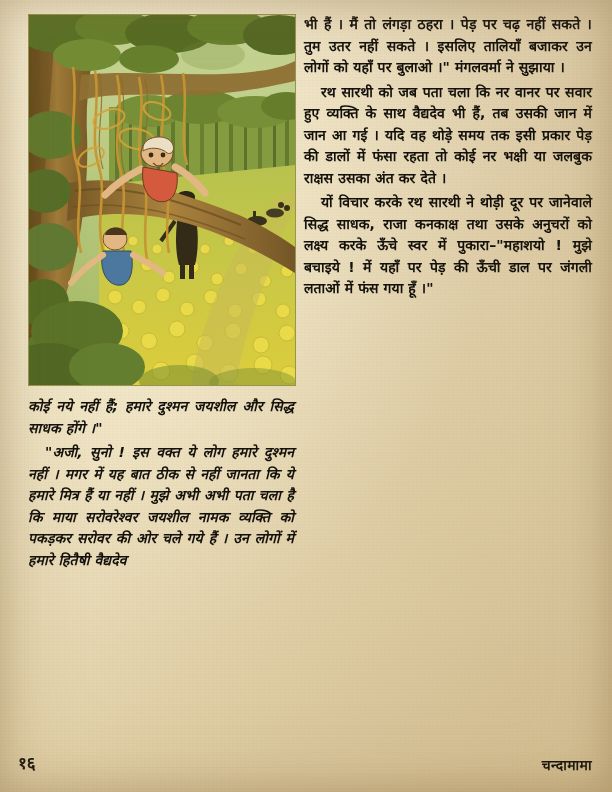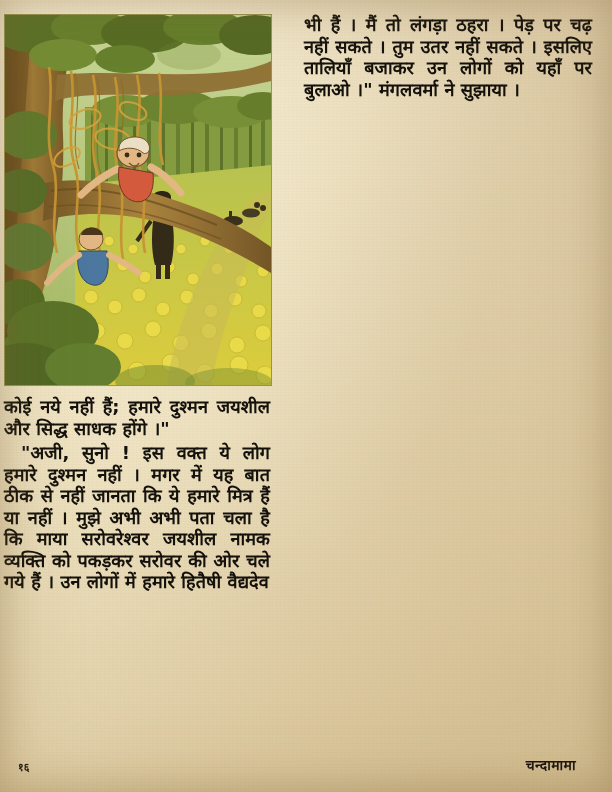--- a/index.html
+++ b/index.html
@@ -45,23 +45,24 @@
 
   
   .content {
     position: absolute;
     left: 0; top: 0;
     width: 612px; height: 792px;
   }
 
   .col-left {
     position: absolute;
-    left: 4px;
+    left: 28px;
     top: 14px;
     width: 268px;
+    font-style: italic;
   }
   .col-right {
     position: absolute;
     left: 304px;
     top: 14px;
     width: 290px;
   }
 
   
   .illus {
@@ -71,21 +72,21 @@
     overflow: hidden;
     border: 1px solid rgba(90,65,30,0.35);
     box-sizing: border-box;
     background: #b9c46a;
   }
   .illus svg { display: block; }
 
   
   .para {
     font-family: "DejaVu Sans", sans-serif;
-    font-size: 18px;
+    font-size: 14px;
     line-height: 21.5px;
     color: #14110c;
     text-align: justify;
     text-justify: inter-word;
     margin: 0 2px 0 0;
     letter-spacing: 0.1px;
     font-weight: 600;
   }
   .para + .para { margin-top: 3px; }
   .indent { text-indent: 17px; }
@@ -98,27 +99,27 @@
     left: 0;
     right: 0;
     bottom: 18px;
     height: 24px;
   }
   .page-num {
     position: absolute;
     left: 18px;
     bottom: 0;
     font-family: "DejaVu Sans", sans-serif;
-    font-size: 11px;
+    font-size: 17px;
     font-weight: 700;
     color: #16130d;
   }
   .magazine-name {
     position: absolute;
-    right: 36px;
+    right: 20px;
     bottom: 0;
     font-family: Liberation Sans, sans-serif;
     font-size: 14px;
     font-weight: 700;
     color: #16130d;
     letter-spacing: 0.4px;
   }
   .footer-rule {
     position: absolute;
     left: 16px;
@@ -326,20 +327,22 @@
       </div>
 
       <div class="left-text">
         <p class="para">कोई नये नहीं हैं; हमारे दुश्मन जयशील और सिद्ध साधक होंगे ।"</p>
         <p class="para indent">"अजी, सुनो ! इस वक्त ये लोग हमारे दुश्मन नहीं ।  मगर में यह बात ठीक से नहीं जानता कि ये हमारे मित्र हैं या नहीं ।  मुझे अभी अभी पता चला है कि माया सरोवरेश्वर जयशील नामक व्यक्ति को पकड़कर सरोवर की ओर चले गये हैं ।  उन लोगों में हमारे हितैषी वैद्यदेव</p>
       </div>
     </div>
 
     <div class="col-right">
       <p class="para">भी हैं ।  मैं तो लंगड़ा ठहरा ।  पेड़ पर चढ़ नहीं सकते ।  तुम उतर नहीं सकते ।  इसलिए तालियाँ बजाकर उन लोगों को यहाँ पर बुलाओ ।" मंगलवर्मा ने सुझाया ।</p>
+      <p class="para indent">रथ सारथी को जब पता चला कि नर वानर पर सवार हुए व्यक्ति के साथ वैद्यदेव भी हैं, तब उसकी जान में जान आ गई ।  यदि वह थोड़े समय तक इसी प्रकार पेड़ की डालों में फंसा रहता तो कोई नर भक्षी या जलबुक राक्षस उसका अंत कर देते ।</p>
+      <p class="para indent">यों विचार करके रथ सारथी ने थोड़ी दूर पर जानेवाले सिद्ध साधक, राजा कनकाक्ष तथा उसके अनुचरों को लक्ष्य करके ऊँचे स्वर में पुकारा–"महाशयो ! मुझे बचाइये ! में यहाँ पर पेड़ की ऊँची डाल पर जंगली लताओं में फंस गया हूँ ।"</p>
     </div>
 
     <div class="footer">
       <div class="footer-rule"></div>
       <div class="page-num">१६</div>
       <div class="magazine-name">चन्दामामा</div>
     </div>
 
   </div>
 

